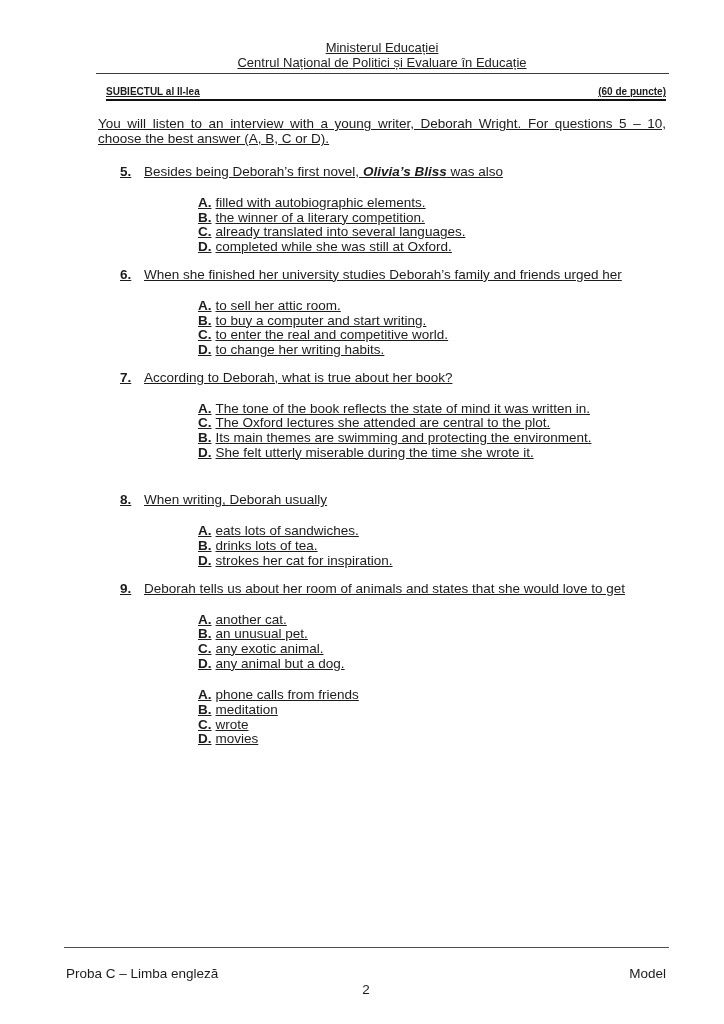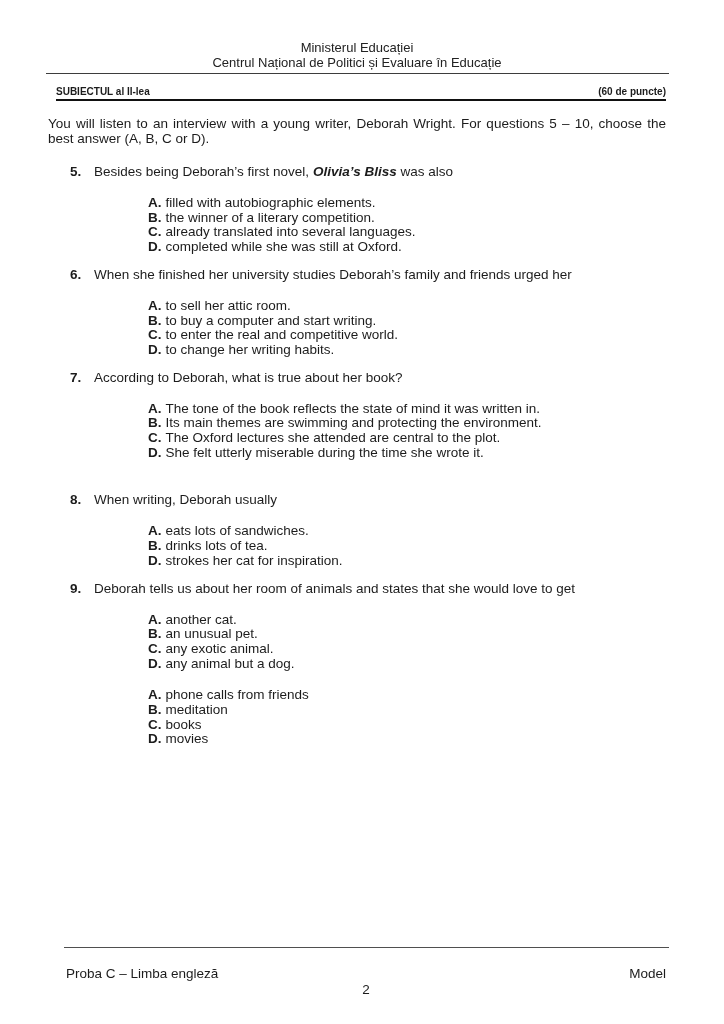--- a/index.html
+++ b/index.html
@@ -7,21 +7,22 @@
     width: 724px;
     height: 1024px;
     background: #ffffff;
     position: relative;
     font-family: "Liberation Sans", sans-serif;
     font-size: 13.5px;
     color: #1c1c1c;
     overflow: hidden;
   }
   .page-content {
-    padding: 40px 58px 0 48px;
+    padding: 40px 58px 0 98px;
+    text-decoration: underline;
   }
   .hdr-line {
     text-align: center;
     font-size: 13px;
     line-height: 15px;
     color: #222;
   }
   .top-rule {
     border-top: 1.5px solid #3d3d3d;
     margin: 3px -3px 0 -2px;
@@ -115,22 +116,22 @@
       </div>
     </div>
 
     <div class="question">
       <div class="q-line">
         <span class="q-num">7.</span>
         <span class="q-text"><span>According to Deborah, what is true about her book?</span><span class="q-em"></span><span></span></span>
       </div>
       <div class="options">
         <div class="option"><span class="opt-letter">A.</span><span>The tone of the book reflects the state of mind it was written in.</span></div>
+        <div class="option"><span class="opt-letter">C.</span><span>The Oxford lectures she attended are central to the plot.</span></div>
         <div class="option"><span class="opt-letter">B.</span><span>Its main themes are swimming and protecting the environment.</span></div>
-        <div class="option"><span class="opt-letter">C.</span><span>The Oxford lectures she attended are central to the plot.</span></div>
         <div class="option"><span class="opt-letter">D.</span><span>She felt utterly miserable during the time she wrote it.</span></div>
       </div>
     </div>
 
     <div class="question extra-gap">
       <div class="q-line">
         <span class="q-num">8.</span>
         <span class="q-text"><span>When writing, Deborah usually</span><span class="q-em"></span><span></span></span>
       </div>
       <div class="options">
@@ -150,21 +151,21 @@
         <div class="option"><span class="opt-letter">B.</span><span>an unusual pet.</span></div>
         <div class="option"><span class="opt-letter">C.</span><span>any exotic animal.</span></div>
         <div class="option"><span class="opt-letter">D.</span><span>any animal but a dog.</span></div>
       </div>
     </div>
 
     <div class="question">
       <div class="options">
         <div class="option"><span class="opt-letter">A.</span><span>phone calls from friends</span></div>
         <div class="option"><span class="opt-letter">B.</span><span>meditation</span></div>
-        <div class="option"><span class="opt-letter">C.</span><span>books</span></div>
+        <div class="option"><span class="opt-letter">C.</span><span>wrote</span></div>
         <div class="option"><span class="opt-letter">D.</span><span>movies</span></div>
       </div>
     </div>
 
   </div>
 </div>
 
 <div class="footer">
   <div class="footer-rule"></div>
   <div class="footer-row">

